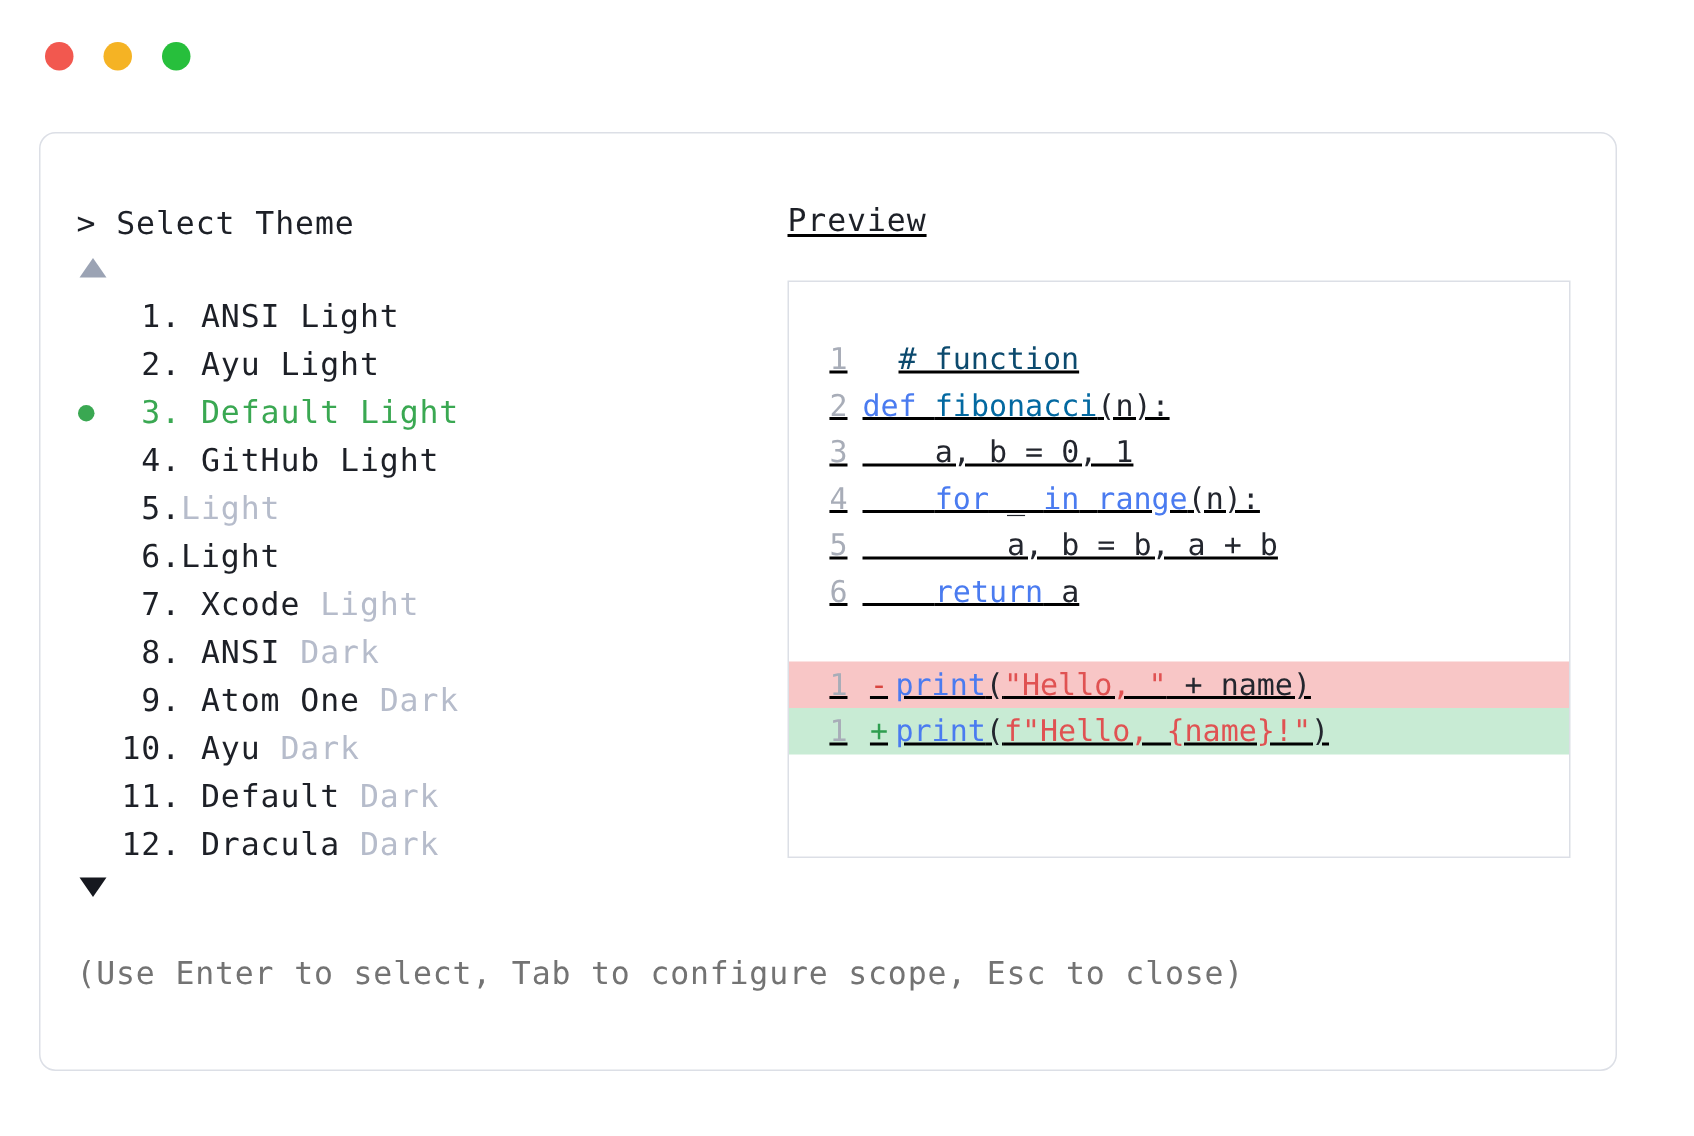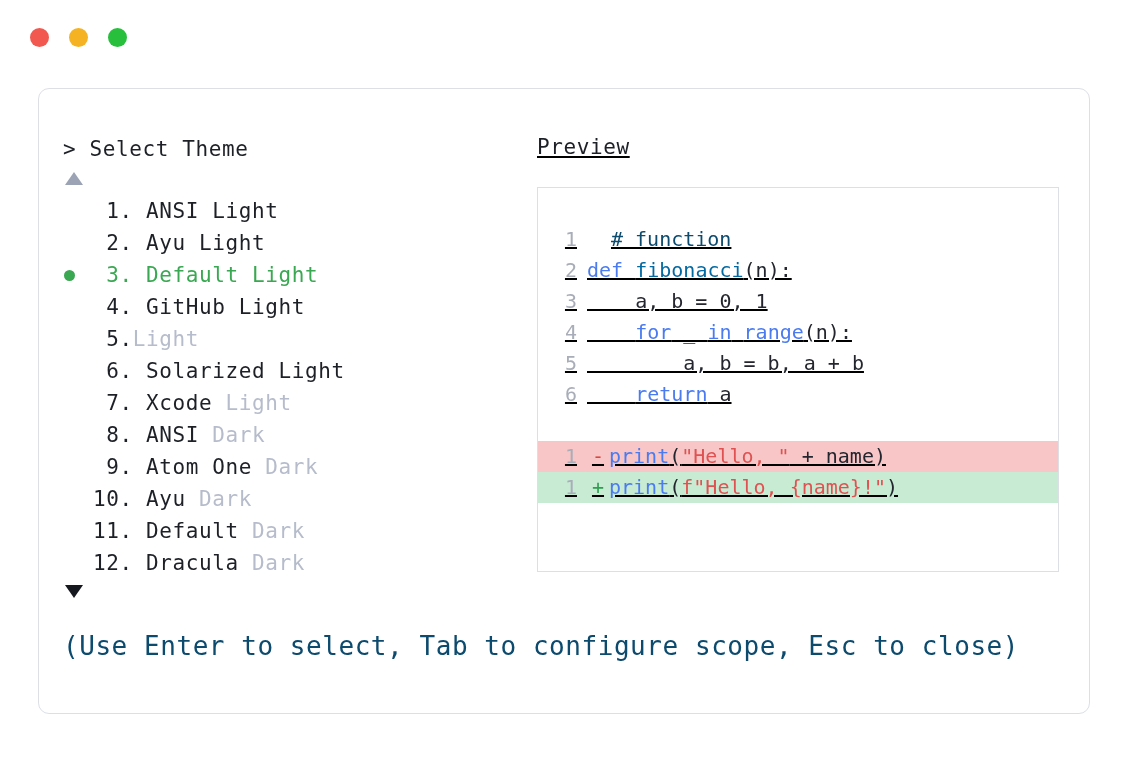--- a/index.html
+++ b/index.html
@@ -13,21 +13,21 @@
 
   
   .titlebar { position: absolute; left: 30px; top: 28px; display: flex; gap: 20px; }
   .dot { width: 19px; height: 19px; border-radius: 50%; }
   .dot.red    { background: #f2584f; }
   .dot.yellow { background: #f5b324; }
   .dot.green  { background: #27bf3c; }
 
   
   .panel {
-    position: absolute; left: 38px; top: 88px;
+    position: absolute; left: 26px; top: 88px;
     width: 1052px; height: 626px;
     border: 1.5px solid #dcdfe6; border-radius: 11px;
     background: #ffffff;
   }
 
   
   .left-col { position: absolute; left: 24px; top: 46px; width: 460px; }
   .prompt-line {
     font-size: 21px; color: #1d2027; letter-spacing: 0.6px;
     white-space: pre; line-height: 28px;
@@ -90,21 +90,21 @@
   .diff-line.del { background: #f8c6c6; }
   .diff-line.add { background: #c8ebd4; }
   .diff-line .ln { color: #a8adb8; }
   .marker { width: 22px; flex: 0 0 22px; text-align: center; }
   .marker.del { color: #d9453f; }
   .marker.add { color: #2f9e50; }
 
   
   .footer {
     position: absolute; left: 24px; bottom: 52px;
-    font-size: 26px; color: #0c4a6e; letter-spacing: 0.55px; white-space: pre;
+    font-size: 21px; color: #737373; letter-spacing: 0.55px; white-space: pre;
   }
 </style>
 </head>
 <body>
 
 <div class="app">
 
   <div class="titlebar">
     <span class="dot red"></span>
     <span class="dot yellow"></span>
@@ -117,21 +117,21 @@
       <div class="prompt-line"><span class="prompt-caret">&gt;</span> <span>Select Theme</span></div>
 
       <div class="arrow-up"></div>
 
       <div class="theme-list" id="theme-list">
           <div class="theme-row"><div class="bullet-slot"></div><span class="row-num"> 1.</span><span class="row-name"> ANSI </span><span class="row-variant">Light</span></div>
           <div class="theme-row"><div class="bullet-slot"></div><span class="row-num"> 2.</span><span class="row-name"> Ayu </span><span class="row-variant">Light</span></div>
           <div class="theme-row selected"><div class="bullet-slot"><span class="bullet"></span></div><span class="row-num"> 3.</span><span class="row-name"> Default </span><span class="row-variant">Light</span></div>
           <div class="theme-row"><div class="bullet-slot"></div><span class="row-num"> 4.</span><span class="row-name"> GitHub </span><span class="row-variant">Light</span></div>
           <div class="theme-row"><div class="bullet-slot"></div><span class="row-num"> 5.</span><span class="row-variant muted">Light</span></div>
-          <div class="theme-row"><div class="bullet-slot"></div><span class="row-num"> 6.</span><span class="row-name"> Solarized </span><span class="row-variant">Light</span></div>
+          <div class="theme-row"><div class="bullet-slot"></div><span class="row-num"> 6.</span><span class="row-variant">Light</span></div>
           <div class="theme-row"><div class="bullet-slot"></div><span class="row-num"> 7.</span><span class="row-name"> Xcode </span><span class="row-variant muted">Light</span></div>
           <div class="theme-row"><div class="bullet-slot"></div><span class="row-num"> 8.</span><span class="row-name"> ANSI </span><span class="row-variant muted">Dark</span></div>
           <div class="theme-row"><div class="bullet-slot"></div><span class="row-num"> 9.</span><span class="row-name"> Atom One </span><span class="row-variant muted">Dark</span></div>
           <div class="theme-row"><div class="bullet-slot"></div><span class="row-num">10.</span><span class="row-name"> Ayu </span><span class="row-variant muted">Dark</span></div>
           <div class="theme-row"><div class="bullet-slot"></div><span class="row-num">11.</span><span class="row-name"> Default </span><span class="row-variant muted">Dark</span></div>
           <div class="theme-row"><div class="bullet-slot"></div><span class="row-num">12.</span><span class="row-name"> Dracula </span><span class="row-variant muted">Dark</span></div>
         </div>
 
       <div class="arrow-down"></div>
     </div>

